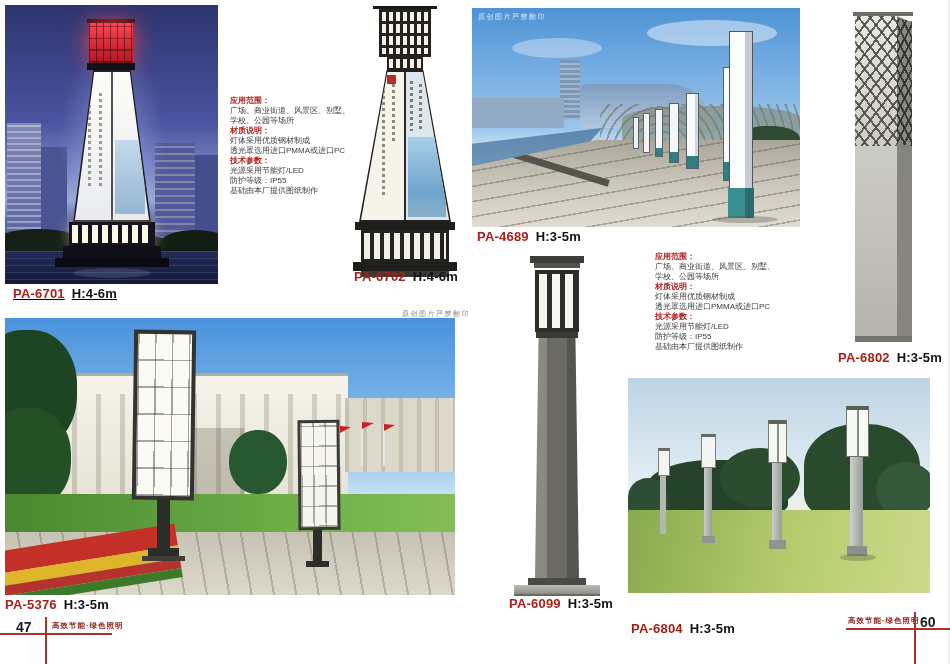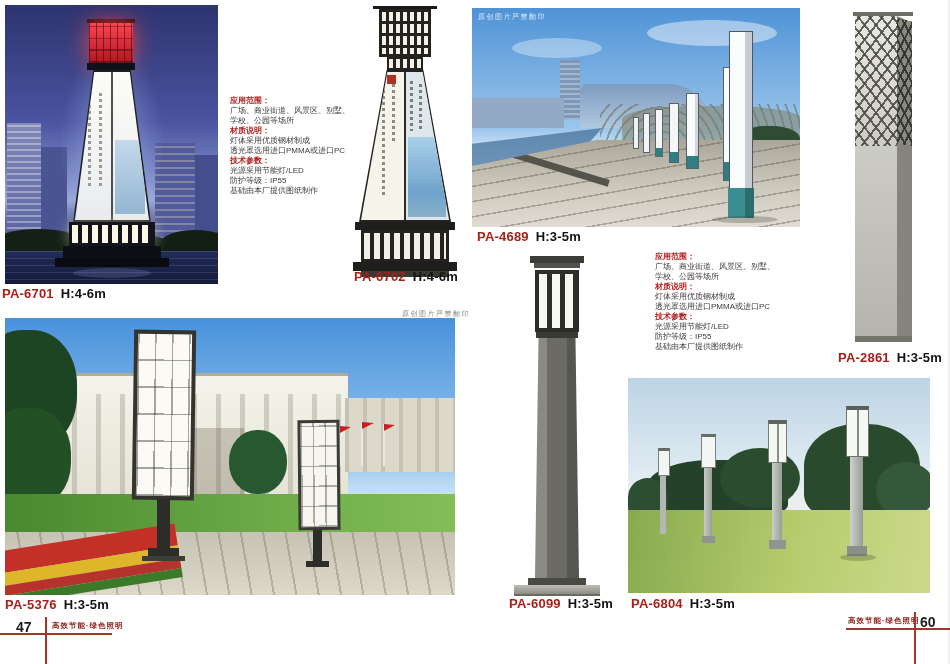--- a/index.html
+++ b/index.html
@@ -56,21 +56,21 @@
       </div>
     </div>
     <div class="abs" style="left:64px;top:217px;width:86px;height:24px;background:#14141c;box-shadow:0 0 14px rgba(255,240,200,.45);">
       <div class="abs" style="inset:3px;background:repeating-linear-gradient(90deg,#fdf8e8 0 6px,#14141c 6px 10px);"></div>
     </div>
     <div class="abs" style="left:58px;top:241px;width:98px;height:12px;background:#0e0e16;"></div>
     <div class="abs" style="left:50px;top:253px;width:114px;height:9px;background:#0a0a12;"></div>
     <div class="abs" style="left:68px;top:263px;width:78px;height:10px;background:rgba(190,200,255,.16);border-radius:50%;"></div>
   </div>
 
-  <div class="plabel" style="left:2px;top:286px;">
+  <div class="plabel" style="left:13px;top:286px;text-decoration:underline;">
     <span class="pcode">PA-6701</span><span class="pht">H:4-6m</span>
   </div>
 
   <div class="spec" style="left:230px;top:96px;">
     <div class="spec-h">应用范围：</div>
     <div>广场、商业街道、风景区、别墅、</div>
     <div>学校、公园等场所</div>
     <div class="spec-h">材质说明：</div>
     <div>灯体采用优质钢材制成</div>
     <div>透光罩选用进口PMMA或进口PC</div>
@@ -157,21 +157,21 @@
   <div class="abs" style="left:833px;top:10px;width:104px;height:338px;">
     <div class="abs" style="left:20px;top:2px;width:60px;height:4px;background:#6e6e66;"></div>
     <div class="abs" style="left:64px;top:6px;width:15px;height:326px;clip-path:polygon(0 0,100% 2%,100% 100%,0 99.4%);background:#85857d;"></div>
     <div class="abs" style="left:22px;top:6px;width:42px;height:326px;background:linear-gradient(180deg,#dcdcd6,#b4b4ac);"></div>
     <div class="abs" style="left:22px;top:6px;width:42px;height:130px;background:repeating-linear-gradient(52deg,rgba(74,74,66,.85) 0 2px,transparent 2px 9px),repeating-linear-gradient(-52deg,rgba(74,74,66,.85) 0 2px,transparent 2px 9px),linear-gradient(#e9e9e3,#ccccc4);"></div>
     <div class="abs" style="left:64px;top:8px;width:15px;height:128px;clip-path:polygon(0 0,100% 3%,100% 100%,0 98%);background:repeating-linear-gradient(62deg,rgba(50,50,44,.9) 0 2px,transparent 2px 7px),repeating-linear-gradient(-62deg,rgba(50,50,44,.9) 0 2px,transparent 2px 7px),#8a8a80;"></div>
     <div class="abs" style="left:22px;top:326px;width:57px;height:6px;background:#74746c;"></div>
   </div>
 
   <div class="plabel" style="left:838px;top:350px;">
-    <span class="pcode">PA-2861</span><span class="pht">H:3-5m</span>
+    <span class="pcode">PA-6802</span><span class="pht">H:3-5m</span>
   </div>
 
   <div class="spec" style="left:655px;top:252px;">
     <div class="spec-h">应用范围：</div>
     <div>广场、商业街道、风景区、别墅、</div>
     <div>学校、公园等场所</div>
     <div class="spec-h">材质说明：</div>
     <div>灯体采用优质钢材制成</div>
     <div>透光罩选用进口PMMA或进口PC</div>
     <div class="spec-h">技术参数：</div>
@@ -270,21 +270,21 @@
     </div>
     <div class="abs" style="left:141px;top:162px;width:17px;height:9px;background:#8f948f;"></div>
     <div class="abs" style="left:222px;top:30px;width:13px;height:140px;background:linear-gradient(90deg,#ced1cc,#979c97);"></div>
     <div class="abs" style="left:218px;top:28px;width:21px;height:46px;background:#f6f8f4;border:1px solid #707570;border-top:4px solid #5a5f5a;">
       <div class="abs" style="left:47%;top:0;width:2px;height:100%;background:#858a85;"></div>
     </div>
     <div class="abs" style="left:219px;top:168px;width:20px;height:10px;background:#8a8f8a;"></div>
     <div class="abs" style="left:212px;top:176px;width:36px;height:7px;background:rgba(70,80,50,.3);border-radius:50%;"></div>
   </div>
 
-  <div class="plabel" style="left:631px;top:596px;">
+  <div class="plabel" style="left:631px;top:621px;">
     <span class="pcode">PA-6804</span><span class="pht">H:3-5m</span>
   </div>
 
   <div class="footer-num" style="left:16px;top:619px;">47</div>
   <div class="fline" style="left:45px;top:617px;width:1.5px;height:47px;"></div>
   <div class="footer-slogan" style="left:52px;top:621px;">高效节能·绿色照明</div>
   <div class="fline" style="left:0;top:633px;width:112px;height:1.5px;"></div>
 
   <div class="footer-slogan" style="left:848px;top:616px;">高效节能·绿色照明</div>
   <div class="fline" style="left:914px;top:612px;width:1.5px;height:52px;"></div>

